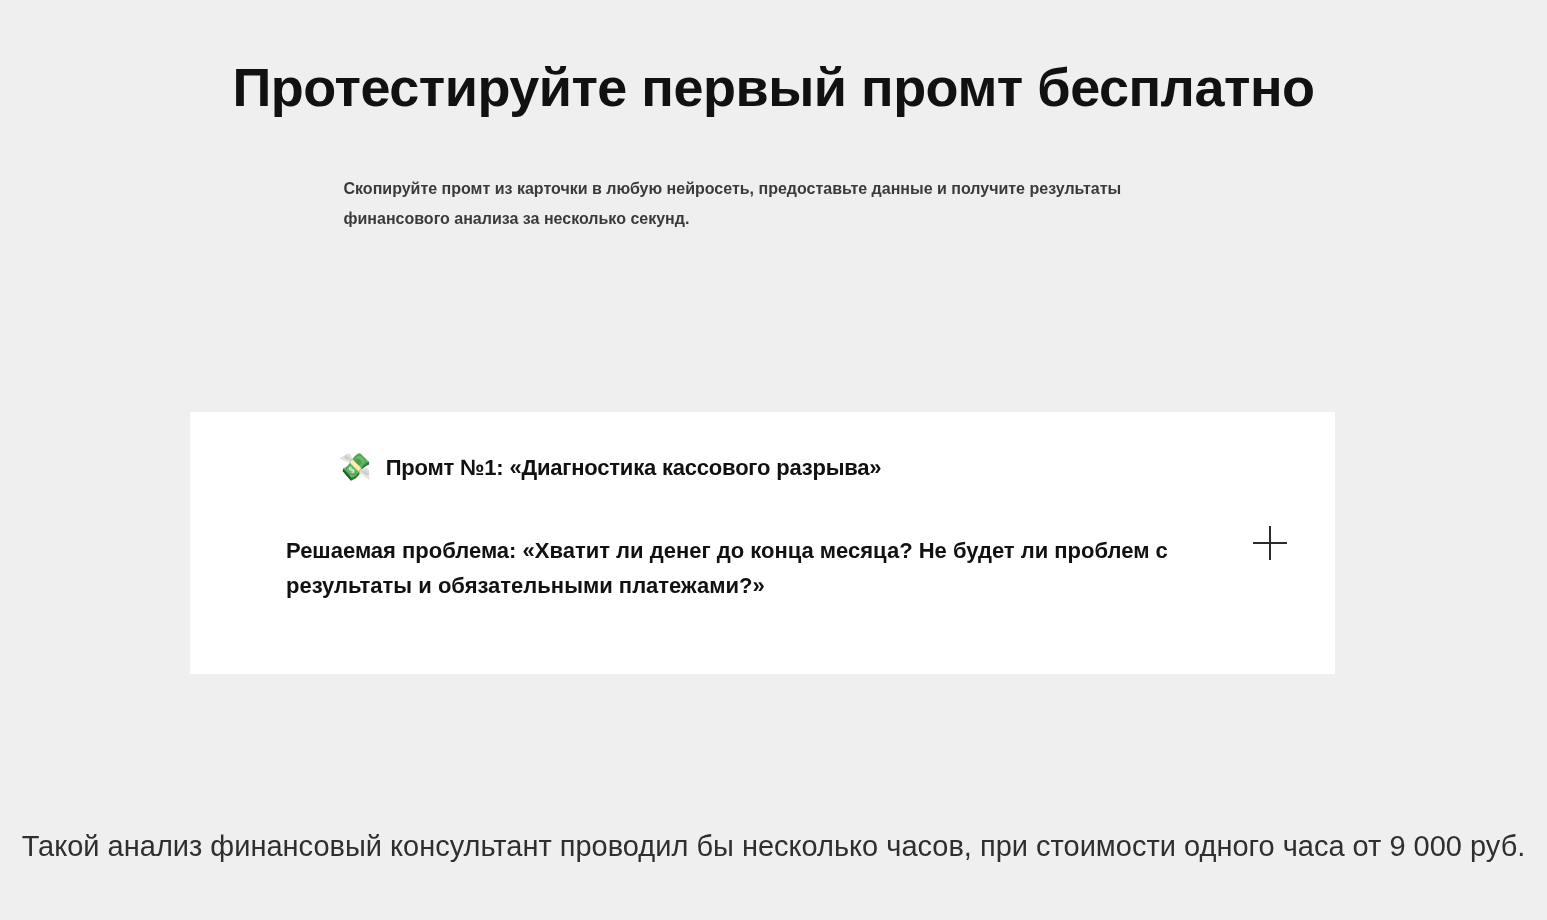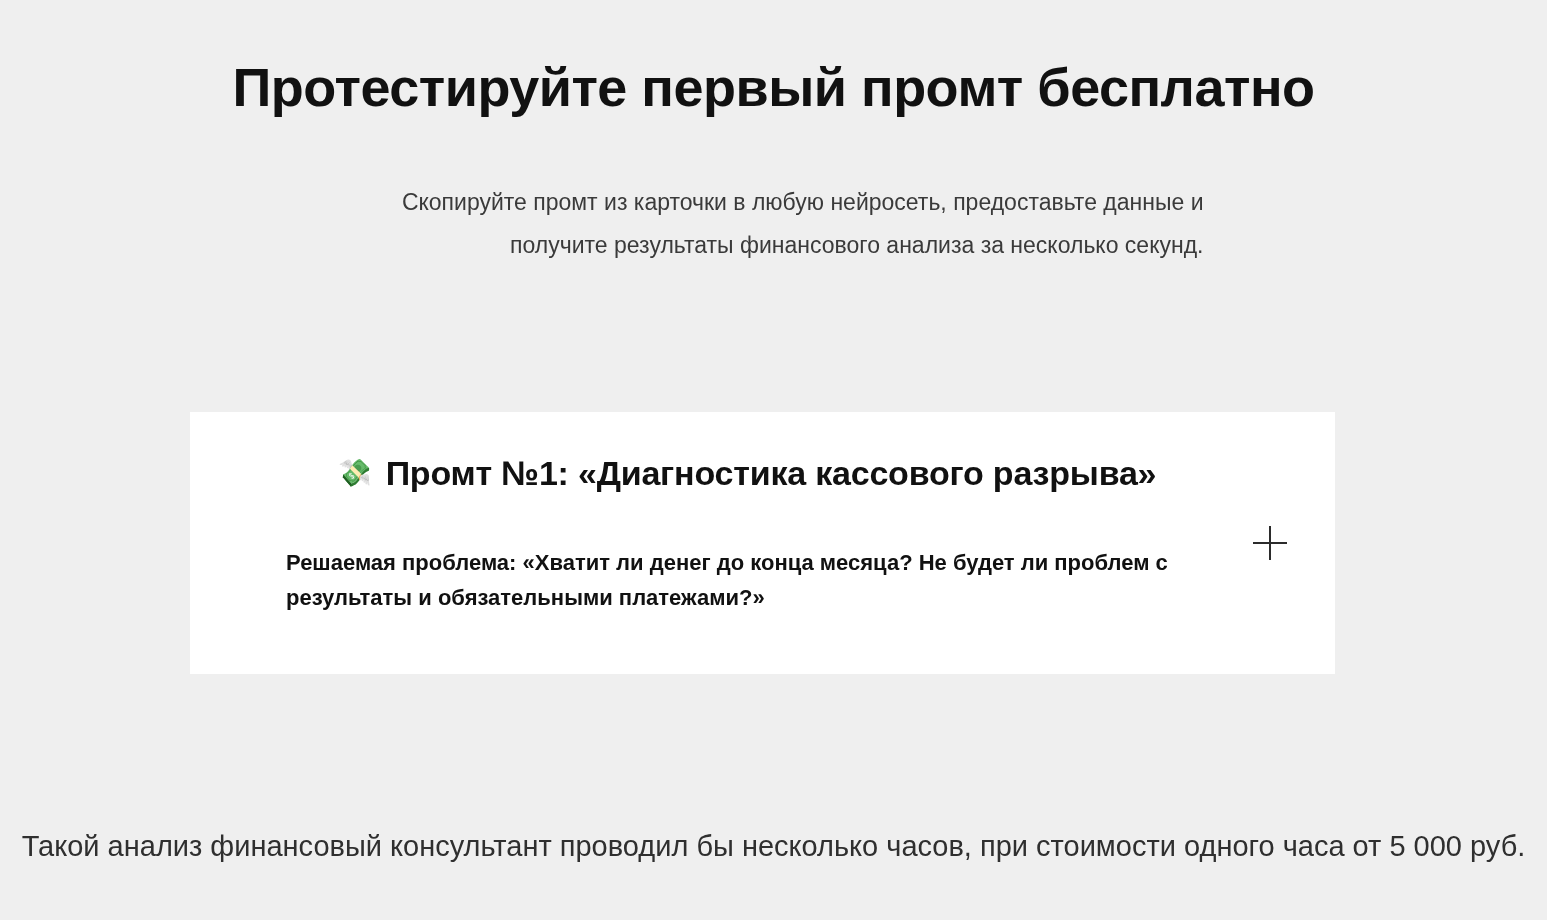--- a/index.html
+++ b/index.html
@@ -32,24 +32,24 @@
     font-weight: 700;
     letter-spacing: -0.5px;
     color: #111111;
   }
   .subtitle {
     position: absolute;
     top: 158px;
     left: 50%;
     transform: translateX(-50%);
     width: 860px;
-    text-align: right;
-    font-size: 23px;
+    text-align: left;
+    font-size: 16px;
     line-height: 1.85;
-    font-weight: 400;
+    font-weight: 700;
     color: #3a3a3a;
   }
   .card {
     position: absolute;
     top: 412px;
     left: 190px;
     width: 1145px;
     height: 262px;
     background: #ffffff;
     padding: 42px 70px 40px 48px;
@@ -59,21 +59,21 @@
     align-items: center;
     gap: 14px;
     padding-left: 100px;
   }
   .emoji-icon {
     font-size: 27px;
     line-height: 1;
     display: inline-block;
   }
   .card-title {
-    font-size: 34px;
+    font-size: 22px;
     font-weight: 700;
     color: #111111;
     letter-spacing: -0.2px;
   }
   .card-body {
     margin-top: 52px;
     padding-left: 48px;
     font-size: 22px;
     line-height: 1.6;
     font-weight: 700;
@@ -133,15 +133,15 @@
 
   <div class="card">
     <div class="card-title-row">
       <span class="emoji-icon">💸</span>
       <span class="card-title">Промт №1: «Диагностика кассового разрыва»</span>
     </div>
     <div class="card-body">Решаемая проблема: «Хватит ли денег до конца месяца? Не будет ли проблем с результаты и обязательными платежами?»</div>
     <div class="plus-toggle"></div>
   </div>
 
-  <p class="footnote">Такой анализ финансовый консультант проводил бы несколько часов, при стоимости одного часа от 5 000 руб.</p>
+  <p class="footnote">Такой анализ финансовый консультант проводил бы несколько часов, при стоимости одного часа от 9 000 руб.</p>
 
 </div>
 
 </body></html>

